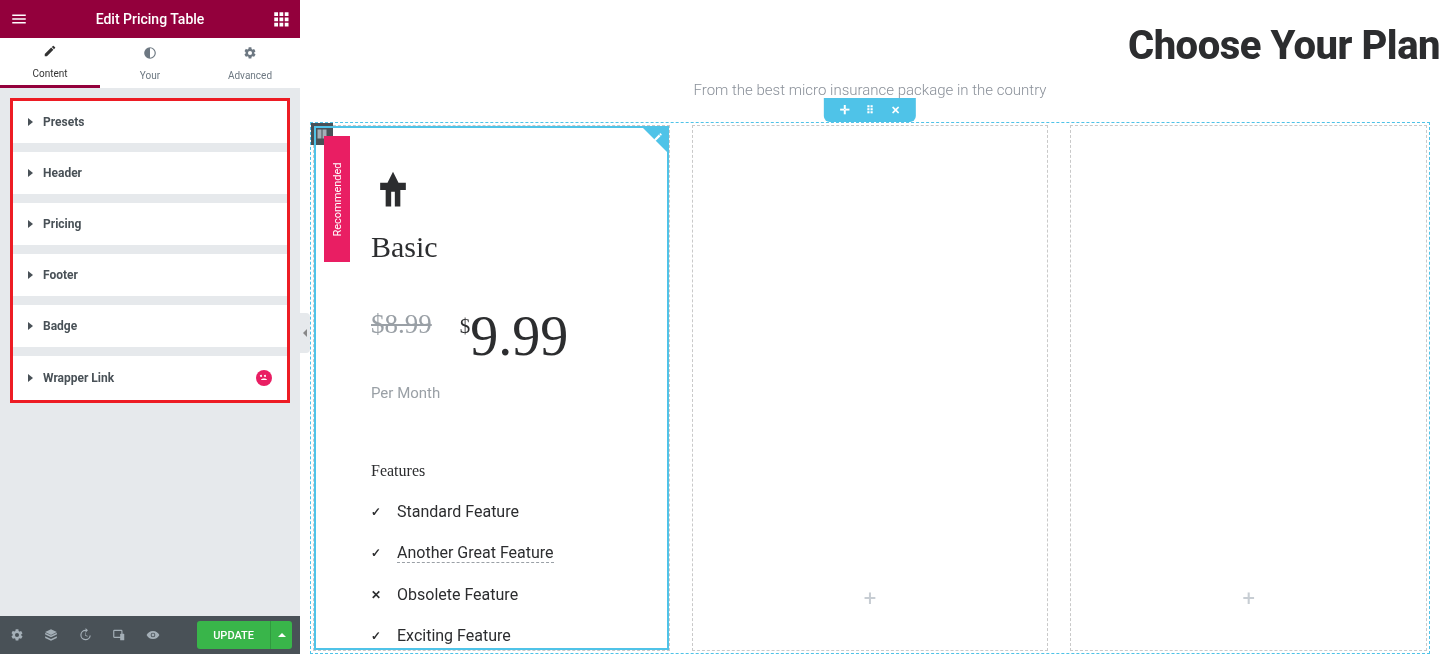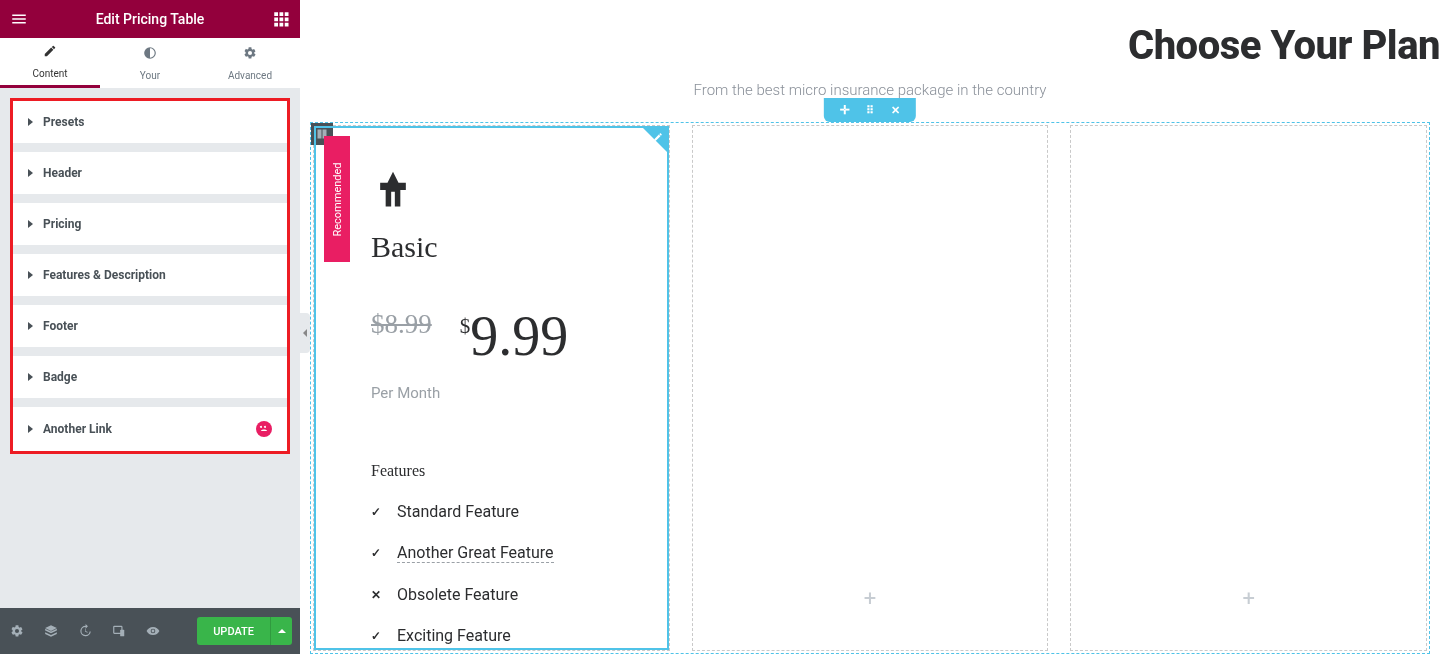--- a/index.html
+++ b/index.html
@@ -92,21 +92,21 @@
 .accordion-item + .gap { height: 8px; background: #e6e9ec; }
 .accordion-item .badge-icon {
   margin-left: auto;
   width: 16px; height: 16px;
 }
 .badge-icon svg circle { fill: #e91e63; }
 .badge-icon svg path { fill: #fff; }
 
 .sidebar-footer {
   margin-top: auto;
-  height: 46px;
+  height: 38px;
   background: #495157;
   display: flex;
   align-items: center;
 }
 .sidebar-footer .fbtn {
   width: 34px;
   height: 38px;
   display: flex;
   align-items: center;
   justify-content: center;
@@ -413,38 +413,34 @@
     <div class="accordion-item">
       <span class="caret"></span>
       <span>Header</span>
     </div>
     <div class="gap"></div>
     <div class="accordion-item">
       <span class="caret"></span>
       <span>Pricing</span>
     </div>
     <div class="gap"></div>
-    <div class="accordion-item">
-      <span class="caret"></span>
-      <span>Features &amp; Description</span>
-    </div>
     <div class="gap"></div>
     <div class="accordion-item">
       <span class="caret"></span>
       <span>Footer</span>
     </div>
     <div class="gap"></div>
     <div class="accordion-item">
       <span class="caret"></span>
       <span>Badge</span>
     </div>
     <div class="gap"></div>
     <div class="accordion-item">
       <span class="caret"></span>
-      <span>Another Link</span>
+      <span>Wrapper Link</span>
       <span class="badge-icon">
         <svg viewBox="0 0 16 16">
             <circle cx="8" cy="8" r="8"></circle>
             <path d="M5 10c0-2 6-2 6 0M6 6a1 1 0 1 1 0-.1zM10 6a1 1 0 1 1 0-.1z"></path>
           </svg>
       </span>
     </div>
   </div>
 
   <div class="sidebar-footer">

